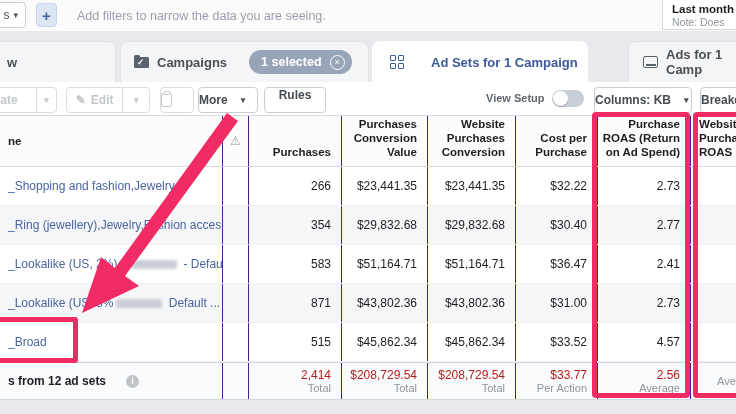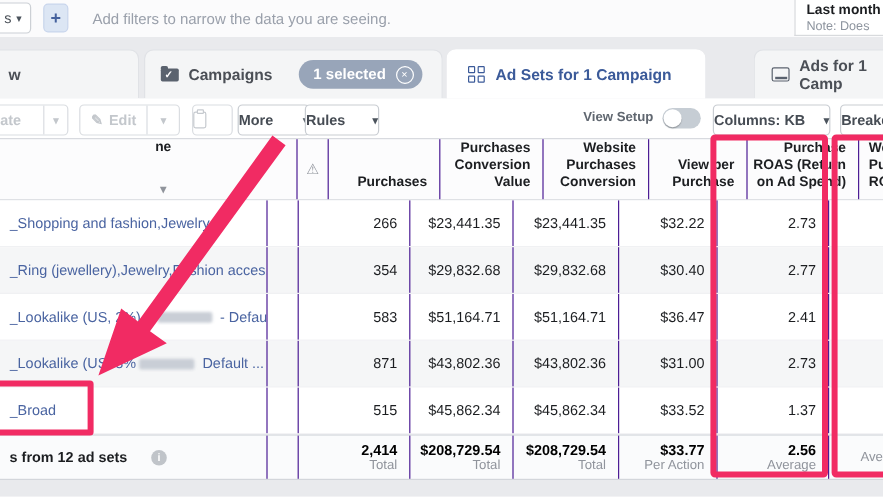--- a/index.html
+++ b/index.html
@@ -14,36 +14,36 @@
   .date-box{position:absolute;left:662px;top:0;width:90px;height:30px;background:#fff;border-left:1px solid #d8dadd;border-bottom:1px solid #d8dadd;padding:2px 0 0 9px;box-sizing:border-box;}
   .date-box .dl{font-size:11.5px;font-weight:bold;color:#1c1e21;line-height:14px;}
   .date-box .dn{font-size:10.5px;color:#8d949e;line-height:12px;}
 
   
   .tab-strip{position:absolute;left:0;top:31px;width:736px;height:51px;background:#e9eaed;}
   .tab{position:absolute;bottom:0;height:41px;border-radius:8px 8px 0 0;display:flex;align-items:center;box-sizing:border-box;font-size:13px;font-weight:bold;color:#4b4f56;background:#f4f5f6;border:1px solid #e0e2e6;border-bottom:none;}
   .tab.active{background:#fff;border-color:#fff;color:#3b5a99;z-index:2;}
   .tab-overview{left:-60px;width:176px;padding-left:66px;}
   .tab-campaigns{left:120px;width:249px;padding-left:13px;gap:8px;}
-  .tab-adsets{left:372px;width:216px;padding-left:17px;gap:9px;}
+  .tab-adsets{left:372px;width:216px;padding-left:17px;gap:27px;}
   .tab-ads{left:628px;width:130px;padding-left:14px;gap:8px;}
   .pill{margin-left:14px;height:24px;background:#98a5b9;border-radius:13px;display:flex;align-items:center;gap:8px;padding:0 7px 0 12px;color:#fff;font-size:12.5px;font-weight:bold;}
   .close-circ{width:15px;height:15px;border:1.5px solid #fff;border-radius:50%;box-sizing:border-box;display:flex;align-items:center;justify-content:center;font-size:9px;line-height:1;color:#fff;font-weight:normal;}
   .folder-icon{position:relative;width:15px;height:11px;background:#5a626e;border-radius:1.5px;margin-top:1px;flex:none;}
   .folder-icon::before{content:"";position:absolute;top:-2px;left:0;width:6px;height:3px;background:#5a626e;border-radius:1.5px 1.5px 0 0;}
   .folder-icon::after{content:"✓";position:absolute;left:3px;top:0px;color:#fff;font-size:8.5px;}
   .grid-icon{display:inline-grid;grid-template-columns:6px 6px;gap:2px;flex:none;}
   .grid-icon i{width:6px;height:6px;border:1.6px solid #3b5a99;border-radius:1px;box-sizing:border-box;display:block;}
   .ads-icon{width:15px;height:12px;border:1.6px solid #5a626e;border-radius:2px;position:relative;box-sizing:border-box;flex:none;}
   .ads-icon::after{content:"";position:absolute;left:1.5px;right:1.5px;bottom:1.5px;height:1.6px;background:#5a626e;}
 
   
   .toolbar{position:absolute;left:0;top:82px;width:736px;height:33px;background:#fff;}
   .btn,.btn-group{position:absolute;top:5px;height:26px;background:#fff;border:1px solid #c9cdd2;border-radius:4px;box-sizing:border-box;font-size:12px;font-weight:bold;color:#464c54;}
-  .btn{display:flex;align-items:center;justify-content:space-between;gap:13px;}
+  .btn{display:flex;align-items:center;justify-content:flex-start;gap:13px;}
   .btn-group{display:flex;align-items:stretch;}
   .btn-group.disabled,.btn.disabled{border-color:#dadde1;color:#c3c7cc;}
   .bg-sec{display:flex;align-items:center;justify-content:center;gap:5px;box-sizing:border-box;}
   .bg-sec + .bg-sec{border-left:1px solid #dadde1;}
   .caret{font-size:9px;line-height:1;color:#4b535c;}
   .disabled .caret{color:#c3c7cc;}
   .pencil{font-size:12px;line-height:1;}
   .clip-icon{width:11px;height:14px;border:1.5px solid #c6cacf;border-radius:2px;position:relative;box-sizing:border-box;}
   .clip-icon::before{content:"";position:absolute;top:-3px;left:1.5px;width:4px;height:2px;background:#fff;border:1.5px solid #c6cacf;border-radius:1px;}
   .vs-label{position:absolute;left:486px;top:10px;font-size:11px;font-weight:bold;color:#606770;}
@@ -52,34 +52,34 @@
 
   
   .table{position:absolute;left:0;top:115px;width:800px;height:285px;background:#fff;}
   .thead{display:flex;height:52px;background:#fcfcfd;border-top:1px solid #d8dadf;border-bottom:1px solid #d8dadf;box-sizing:border-box;}
   .cell{box-sizing:border-box;flex:none;overflow:hidden;}
   .cell + .cell{border-left:1px solid #4c1d95;}
   .c-name{width:222px;}
   .c-warn{width:26px;}
   .c-p{width:93px;} .c-pcv{width:86px;} .c-wpc{width:88px;} .c-cpp{width:82px;} .c-roas{width:93px;} .c-wroas{width:80px;}
   .hcell{display:flex;flex-direction:column;justify-content:flex-end;align-items:flex-end;text-align:right;font-size:11.5px;font-weight:bold;color:#1c1e21;line-height:14px;padding:0 10px 7px 0;white-space:pre-line;}
-  .hcell.left{flex-direction:column;justify-content:space-between;align-items:center;padding:0 8px;white-space:nowrap;margin-left:25px;}
+  .hcell.left{flex-direction:row;justify-content:space-between;align-items:center;padding:0 8px;white-space:nowrap;}
   .sort-caret{font-size:10px;color:#90949c;}
   .warn-h{display:flex;align-items:center;justify-content:center;color:#90949c;font-size:12px;font-weight:normal;padding:0;}
   .trow{display:flex;height:39px;background:#fff;border-bottom:1px solid #f0f1f3;box-sizing:border-box;}
   .trow.stripe{background:#f5f6f7;}
   .name-cell{display:flex;align-items:center;padding-left:8px;white-space:nowrap;}
   .name-link{font-size:12px;color:#4a64a1;overflow:hidden;white-space:nowrap;}
   .redact{display:inline-block;width:46px;height:9px;background:#c9ced6;border-radius:2px;filter:blur(1.5px);vertical-align:middle;margin:0 3px;}
   .num{display:flex;align-items:center;justify-content:flex-end;padding-right:10px;font-size:12px;color:#1c1e21;}
   .footer-row{height:38px;background:#fafbfc;border-top:1px solid #d3d6db;border-bottom:1px solid #d3d6db;}
   .footer-label-cell{display:flex;align-items:center;gap:20px;padding-left:8px;font-size:12px;font-weight:bold;color:#1c1e21;white-space:nowrap;}
   .info-icon{width:13px;height:13px;border-radius:50%;background:#c0c4c9;color:#fff;font-size:9px;font-weight:bold;display:inline-flex;align-items:center;justify-content:center;}
   .fcell{display:flex;flex-direction:column;align-items:flex-end;justify-content:center;padding-right:10px;}
-  .fv{font-size:12px;font-weight:bold;color:#000000;line-height:14px;}
+  .fv{font-size:12px;font-weight:normal;color:#b91c1c;line-height:14px;}
   .fs{font-size:11px;color:#90949c;line-height:13px;white-space:nowrap;}
 
   
   .pink-box{position:absolute;border:5px solid #f12b63;border-radius:4px;box-sizing:border-box;z-index:40;pointer-events:none;}
   #arrow-svg{position:absolute;left:0;top:0;z-index:50;pointer-events:none;}
 </style>
 </head>
 <body>
 
 <div id="stage">
@@ -146,21 +146,21 @@
           <span class="caret">▾</span>
         </div>
     </div>
     <div class="btn disabled" style="left:160px;width:34px;">
       <span class="clip-icon"></span>
     </div>
     <div class="btn" style="left:198px;width:60px;">
       <span>More</span>
       <span class="caret">▾</span>
     </div>
-    <div class="btn" style="left:254px;width:62px;">
+    <div class="btn" style="left:264px;width:62px;flex-direction:column;">
       <span>Rules</span>
       <span class="caret">▾</span>
     </div>
     <div class="vs-label">View Setup</div>
     <div class="toggle"></div>
     <div class="btn" style="left:594px;width:98px;">
       <span>Columns: KB</span>
       <span class="caret">▾</span>
     </div>
     <div class="btn" style="left:700px;width:90px;">
@@ -177,21 +177,21 @@
       <div class="cell c-warn hcell warn-h">
         <span>⚠</span>
       </div>
       <div class="cell c-p hcell">Purchases</div>
       <div class="cell c-pcv hcell">Purchases
 Conversion
 Value</div>
       <div class="cell c-wpc hcell">Website
 Purchases
 Conversion</div>
-      <div class="cell c-cpp hcell">View per
+      <div class="cell c-cpp hcell">Cost per
 Purchase</div>
       <div class="cell c-roas hcell">Purchase
 ROAS (Return
 on Ad Spend)</div>
       <div class="cell c-wroas hcell" style="align-items:flex-start;text-align:left;padding-left:8px;">Website
 Purchase
 ROAS (Re</div>
     </div>
 
     <div id="tbody">
@@ -245,21 +245,21 @@
         </div>
         <div class="trow">
           <div class="cell c-name name-cell">
             <span class="name-link">_Broad</span>
           </div>
           <div class="cell c-warn"></div>
           <div class="cell num c-p">515</div>
           <div class="cell num c-pcv">$45,862.34</div>
           <div class="cell num c-wpc">$45,862.34</div>
           <div class="cell num c-cpp">$33.52</div>
-          <div class="cell num c-roas">1.37</div>
+          <div class="cell num c-roas">4.57</div>
           <div class="cell num c-wroas"></div>
         </div>
       </div>
 
     <div class="trow footer-row">
       <div class="cell c-name footer-label-cell">
         <span>s from 12 ad sets</span>
         <span class="info-icon">
             <span>i</span>
           </span>

